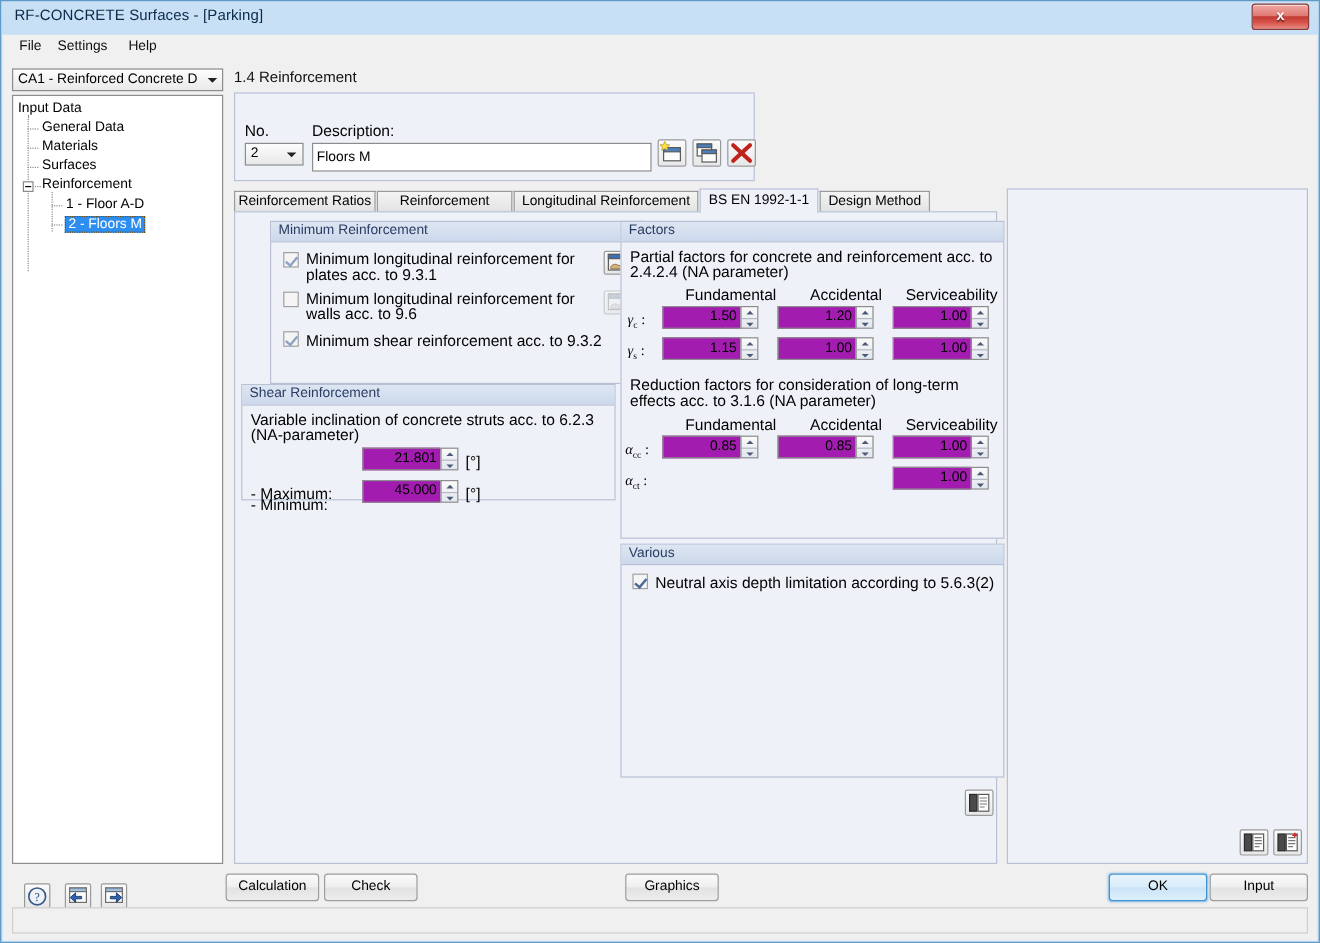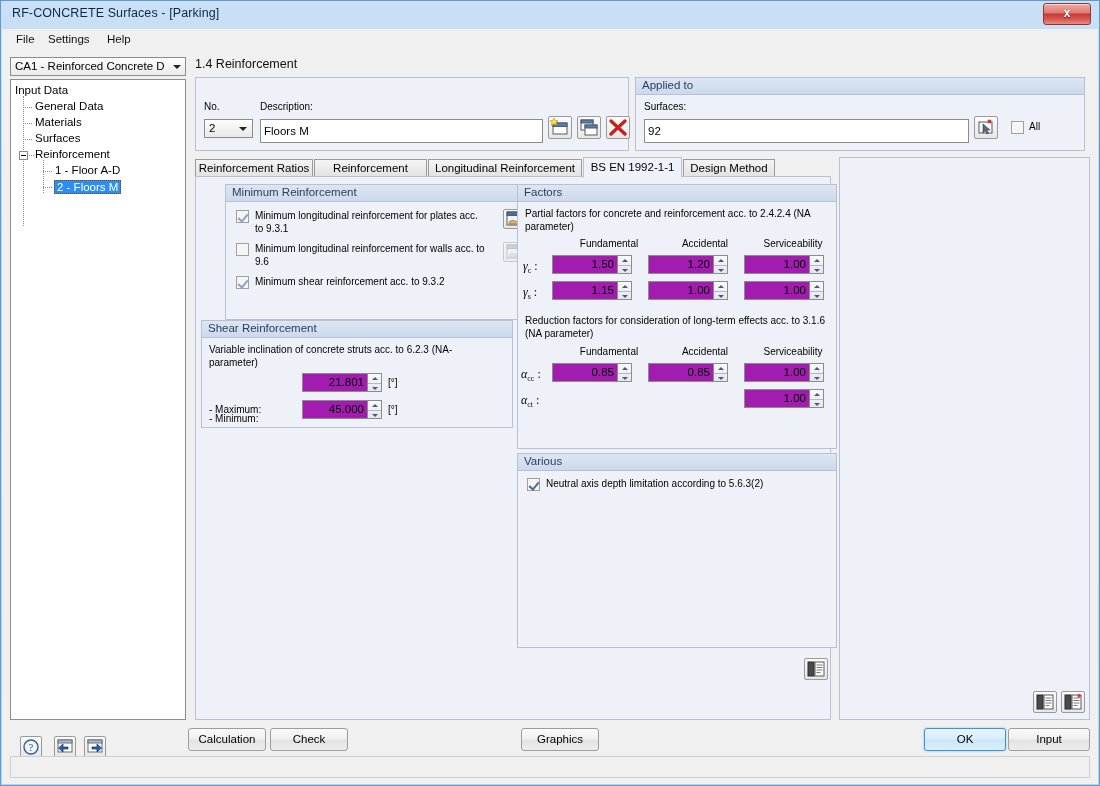--- a/index.html
+++ b/index.html
@@ -96,21 +96,21 @@
     background:#eef2f8;
     border:1px solid #b9c0d6;
     box-sizing:border-box;
   }
   .grp-hdr{
     position:absolute;left:0;top:0;right:0;height:16px;
     background:linear-gradient(to bottom,#dde6f2,#ccd9ec);
     border-bottom:1px solid #b9c0d6;
   }
   .grp-hdr .t{position:absolute;left:6px;top:1px;font-size:11.5px;color:#2a3c62;}
-  .lbl{position:absolute;font-size:10px;color:#000;white-space:nowrap;}
+  .lbl{position:absolute;font-size:13px;color:#000;white-space:nowrap;}
   .lbl.w{white-space:normal;}
   
   .txt{
     position:absolute;background:#fff;border:1px solid #8c8c8c;box-sizing:border-box;
     font-family:"Liberation Sans", sans-serif;font-size:11.5px;
     padding:11px 3px;color:#000;
   }
   .spin{position:absolute;box-sizing:border-box;}
   .spin .f{
     position:absolute;left:0;top:0;bottom:0;right:15px;
@@ -296,36 +296,20 @@
             <rect x="7" y="8" width="12" height="3" fill="#4a7fc1" stroke="#5a5a5a"></rect>
           </svg>
         </div>
         <div class="ibtn" style="left:410px;top:38px;width:24px;height:23px;">
           <svg width="22" height="21" viewBox="0 0 22 21">
             <path d="M4 4 L18 17 M18 4 L4 17" stroke="#c0231c" stroke-width="3.4" stroke-linecap="round"></path>
           </svg>
         </div>
       </div>
 
-      <div class="grp" style="left:444px;top:20px;width:450px;height:74px;">
-        <div class="grp-hdr">
-          <span class="t">Applied to</span>
-        </div>
-        <div class="lbl" style="left:8px;top:23px;">Surfaces:</div>
-        <input class="txt" style="left: 8px; top: 41px; width: 325px; height: 19px;" value="92">
-        <div class="ibtn" style="left:338px;top:38px;width:24px;height:23px;">
-          <svg width="22" height="21" viewBox="0 0 22 21">
-            <rect x="4" y="5" width="13" height="11" fill="#fafafa" stroke="#5a5a5a"></rect>
-            <path d="M8 7 L8 16 L10.3 13.6 L11.9 17 L13.4 16.2 L11.8 13 L15 13 Z" fill="#5a6b85" stroke="#2c3547" stroke-width=".6"></path>
-            <path d="M13 3 L16 6 M16 3 L13 6" stroke="#cc2222" stroke-width="1.5"></path>
-          </svg>
-        </div>
-        <div class="cb" style="left:375px;top:43px;"></div>
-        <div class="lbl" style="left:393px;top:43px;">All</div>
-      </div>
 
       <div style="position:absolute;left:4px;top:100px;right:259px;bottom:0;">
         <div id="tabstrip">
           <div class="tab" style="left:0px;width:118px;">Reinforcement Ratios</div>
           <div class="tab" style="left:119px;width:113px;">Reinforcement Layout</div>
           <div class="tab" style="left:233px;width:154px;">Longitudinal Reinforcement</div>
           <div class="tab active" style="left:388px;width:99px;">BS EN 1992-1-1</div>
           <div class="tab" style="left:488px;width:92px;">Design Method</div>
         </div>
 
@@ -353,21 +337,21 @@
                 <rect x="3" y="2" width="16" height="13" fill="#f2f2f2" stroke="#8a8a8a"></rect>
                 <rect x="3" y="2" width="16" height="3.5" fill="#9aaabd" stroke="#8a8a8a"></rect>
                 <path d="M5 12 q3 -3 6 -1 q2 1 5 0 l0 3 l-11 0 Z" fill="#cfcfcf" stroke="#9a9a9a" stroke-width=".6"></path>
               </svg>
             </div>
 
             <div class="cb on" style="left:10px;top:91px;"></div>
             <div class="lbl" style="left:29px;top:91px;">Minimum shear reinforcement acc. to 9.3.2</div>
           </div>
 
-          <div class="grp" style="left:5px;top:143px;width:312px;height:108px;">
+          <div class="grp" style="left:5px;top:143px;width:312px;height:97px;">
             <div class="grp-hdr">
               <span class="t">Shear Reinforcement</span>
             </div>
             <div class="lbl w" style="left:7px;top:22px;width:290px;line-height:13px;">Variable inclination of concrete struts acc. to 6.2.3 (NA-parameter)</div>
 
             <div class="lbl" style="left:7px;top:56px;margin-top:36px;">- Minimum:</div>
             <div class="spin" style="left:100px;top:52px;width:80px;height:19px;">
               <div class="f">21.801</div>
               <div class="btns">
                 <div class="up">

